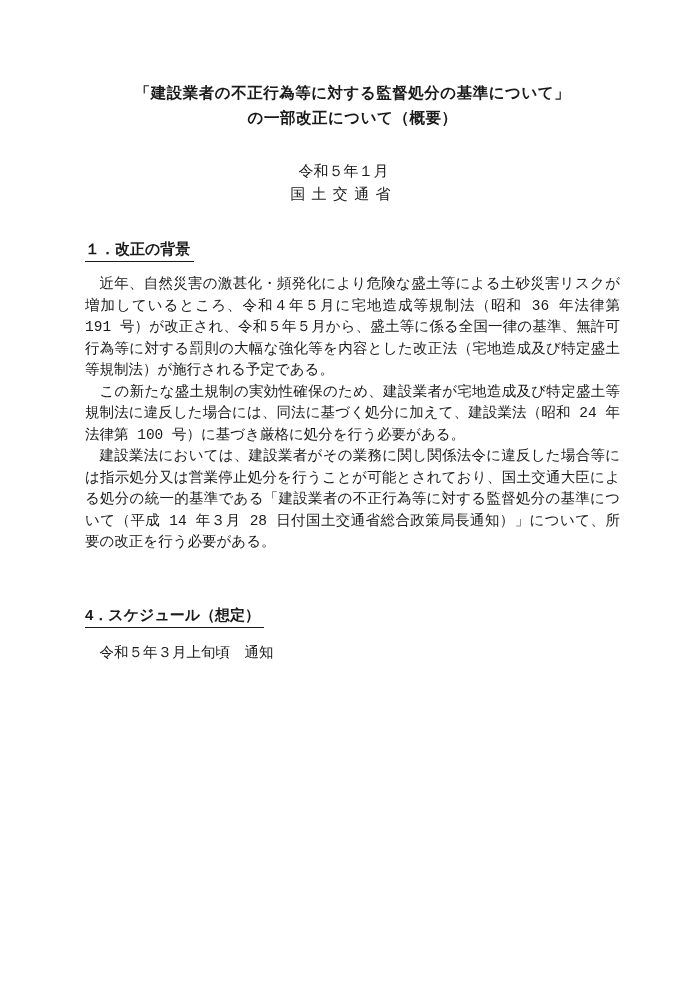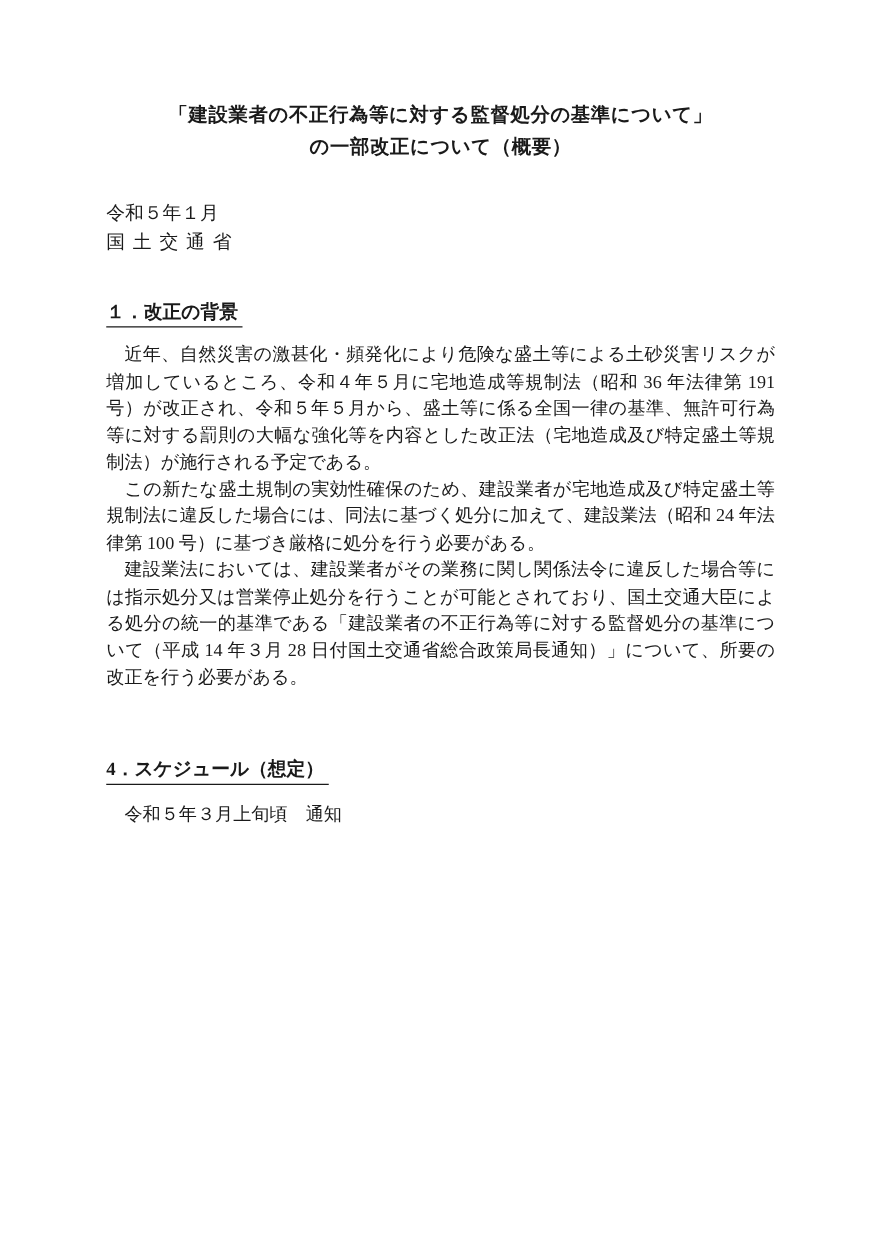--- a/index.html
+++ b/index.html
@@ -18,48 +18,49 @@
   .doc-title {
     text-align: center;
     font-family: "Liberation Sans", "DejaVu Sans", sans-serif;
     font-weight: bold;
     font-size: 15.5px;
     line-height: 25px;
     letter-spacing: 0.5px;
   }
   .meta {
     margin-top: 30px;
-    text-align: left;
+    text-align: center;
     font-size: 15px;
     line-height: 23px;
     padding-right: 18px;
   }
   .meta .org {
     letter-spacing: 0.42em;
   }
   .section { margin-top: 34px; }
   .section.gap-lg { margin-top: 52px; }
   .sec-heading {
-    font-family: Liberation Serif, serif;
+    font-family: Liberation Sans, sans-serif;
     font-weight: bold;
     font-size: 15px;
     margin-bottom: 12px;
     margin-top: 14px;
   }
   .sec-heading .u {
     display: inline-block;
     border-bottom: 1.5px solid #1a1a1a;
     padding-bottom: 2px;
     padding-right: 4px;
   }
   .body-text p {
     font-size: 14.5px;
     line-height: 21.5px;
     text-align: justify;
     text-indent: 1em;
+    font-family: Liberation Mono, monospace;
   }
   .schedule {
     font-size: 14.5px;
     line-height: 25px;
     padding-left: 1em;
     margin-top: 10px;
   }
 </style>
 </head>
 <body>

